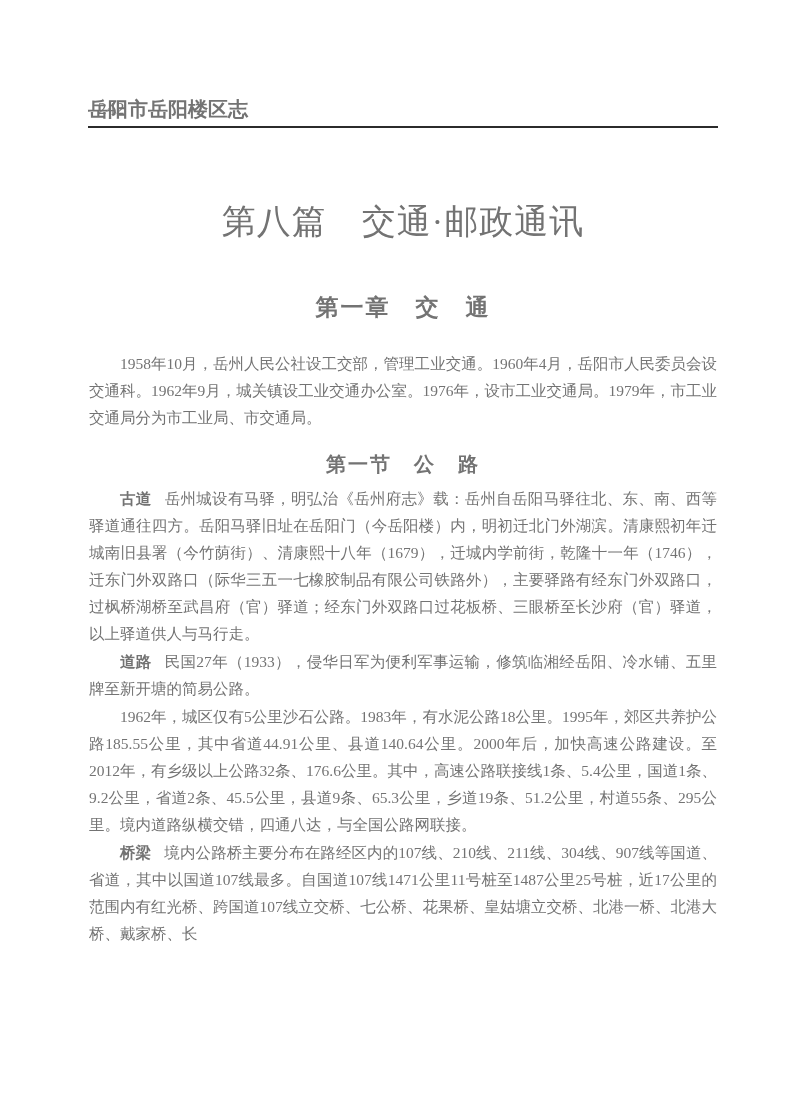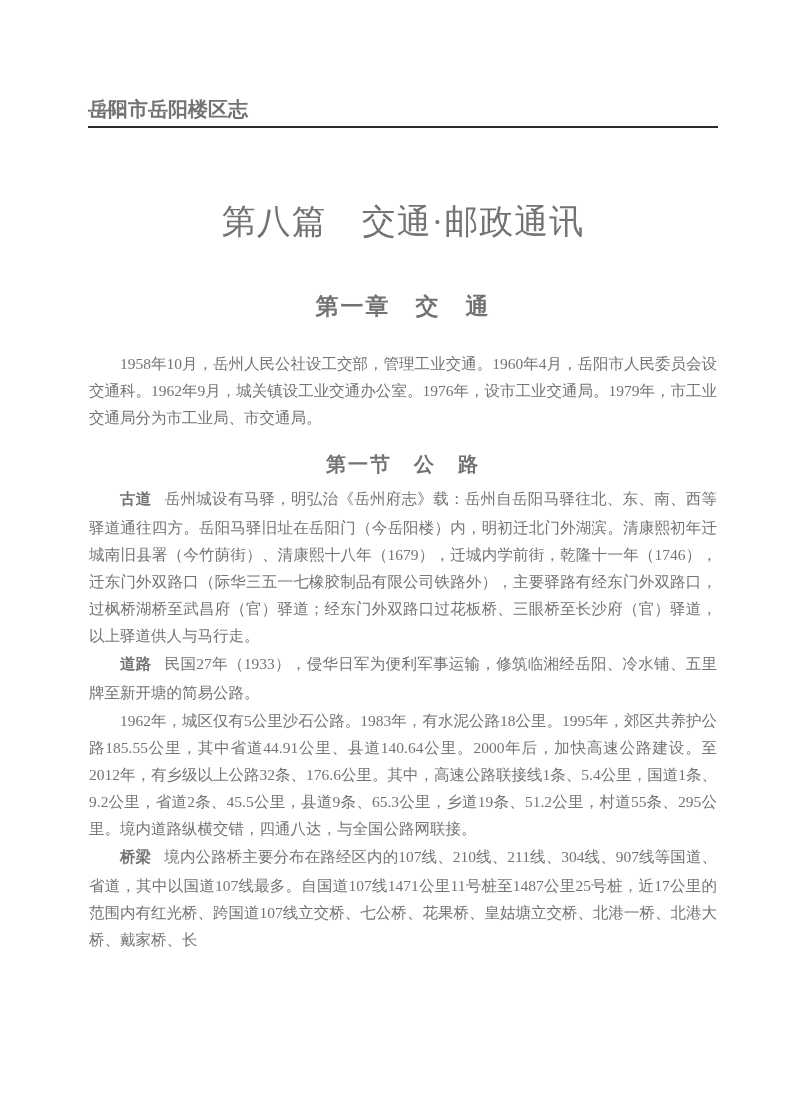--- a/index.html
+++ b/index.html
@@ -51,21 +51,21 @@
     line-height: 44px;
     font-family: "Liberation Serif", "DejaVu Serif", serif;
     letter-spacing: 1px;
   }
   .chapter-title {
     margin-top: 48px;
     text-align: center;
     font-size: 23px;
     font-weight: bold;
     line-height: 30px;
-    font-family: Liberation Serif, serif;
+    font-family: Liberation Sans, sans-serif;
     letter-spacing: 2px;
   }
   .body-text {
     margin-top: 28px;
   }
   p.para {
     margin: 1px;
     font-size: 15.5px;
     line-height: 27px;
     text-align: justify;
@@ -75,21 +75,21 @@
     margin-top: 20px;
     margin-bottom: 8px;
     text-align: center;
     font-size: 20px;
     font-weight: bold;
     line-height: 26px;
     font-family: "Liberation Sans", "DejaVu Sans", sans-serif;
     letter-spacing: 2px;
   }
   b.lead {
-    font-family: Liberation Mono, monospace;
+    font-family: Liberation Serif, serif;
     font-weight: bold;
     margin-right: 0.85em;
   }
 </style>
 </head>
 <body>
 
 <div class="page">
   <div class="content">
 

